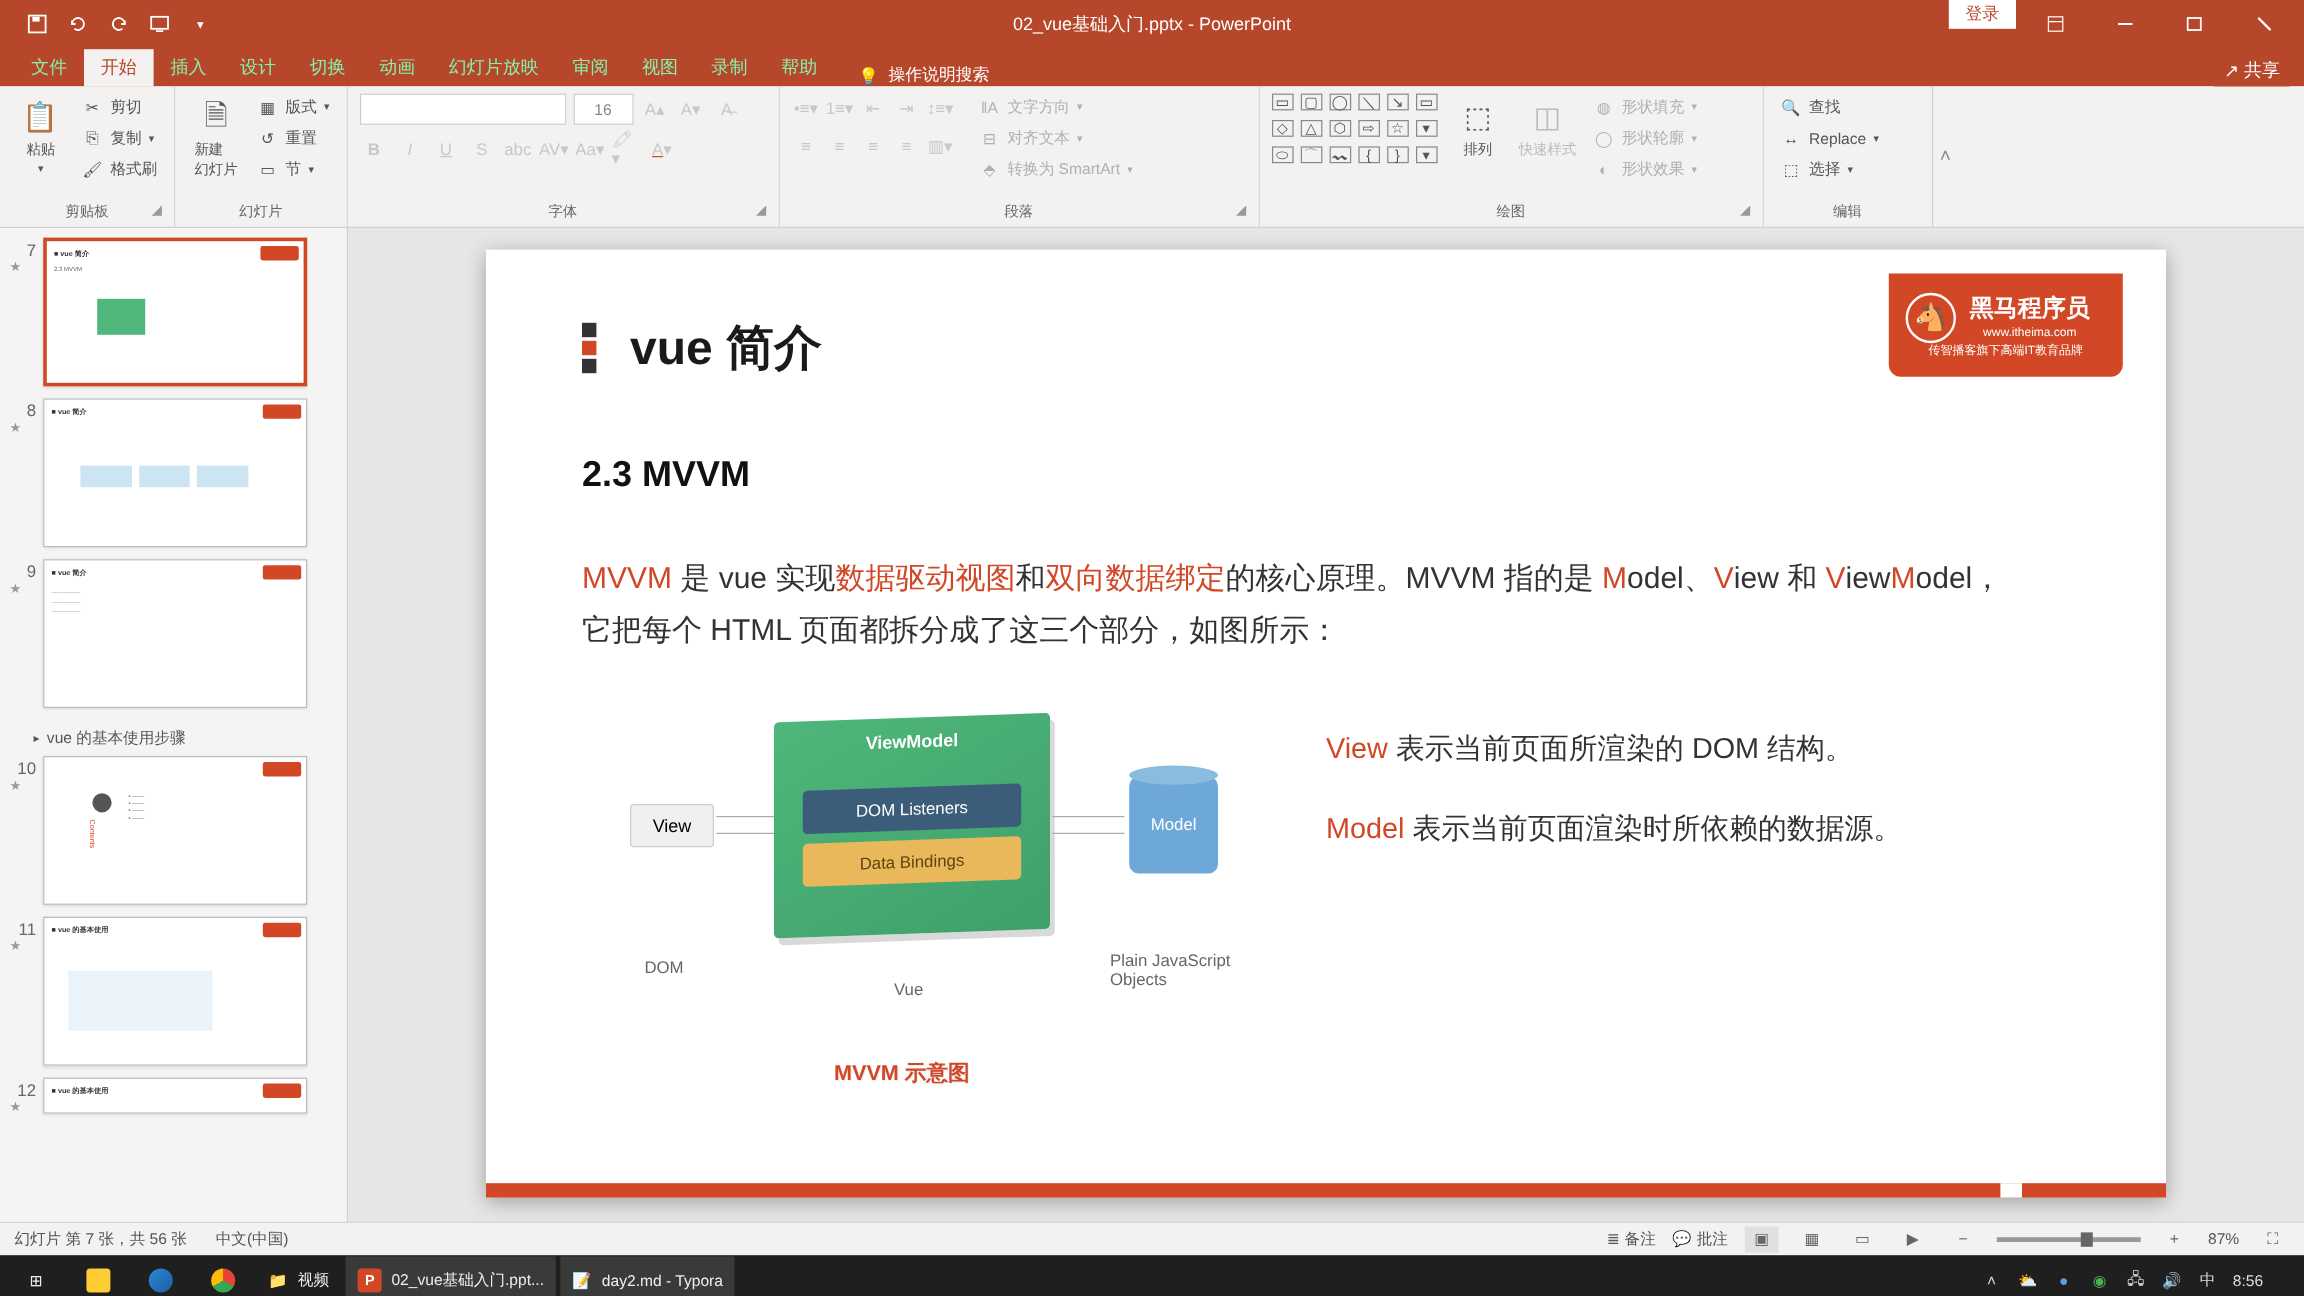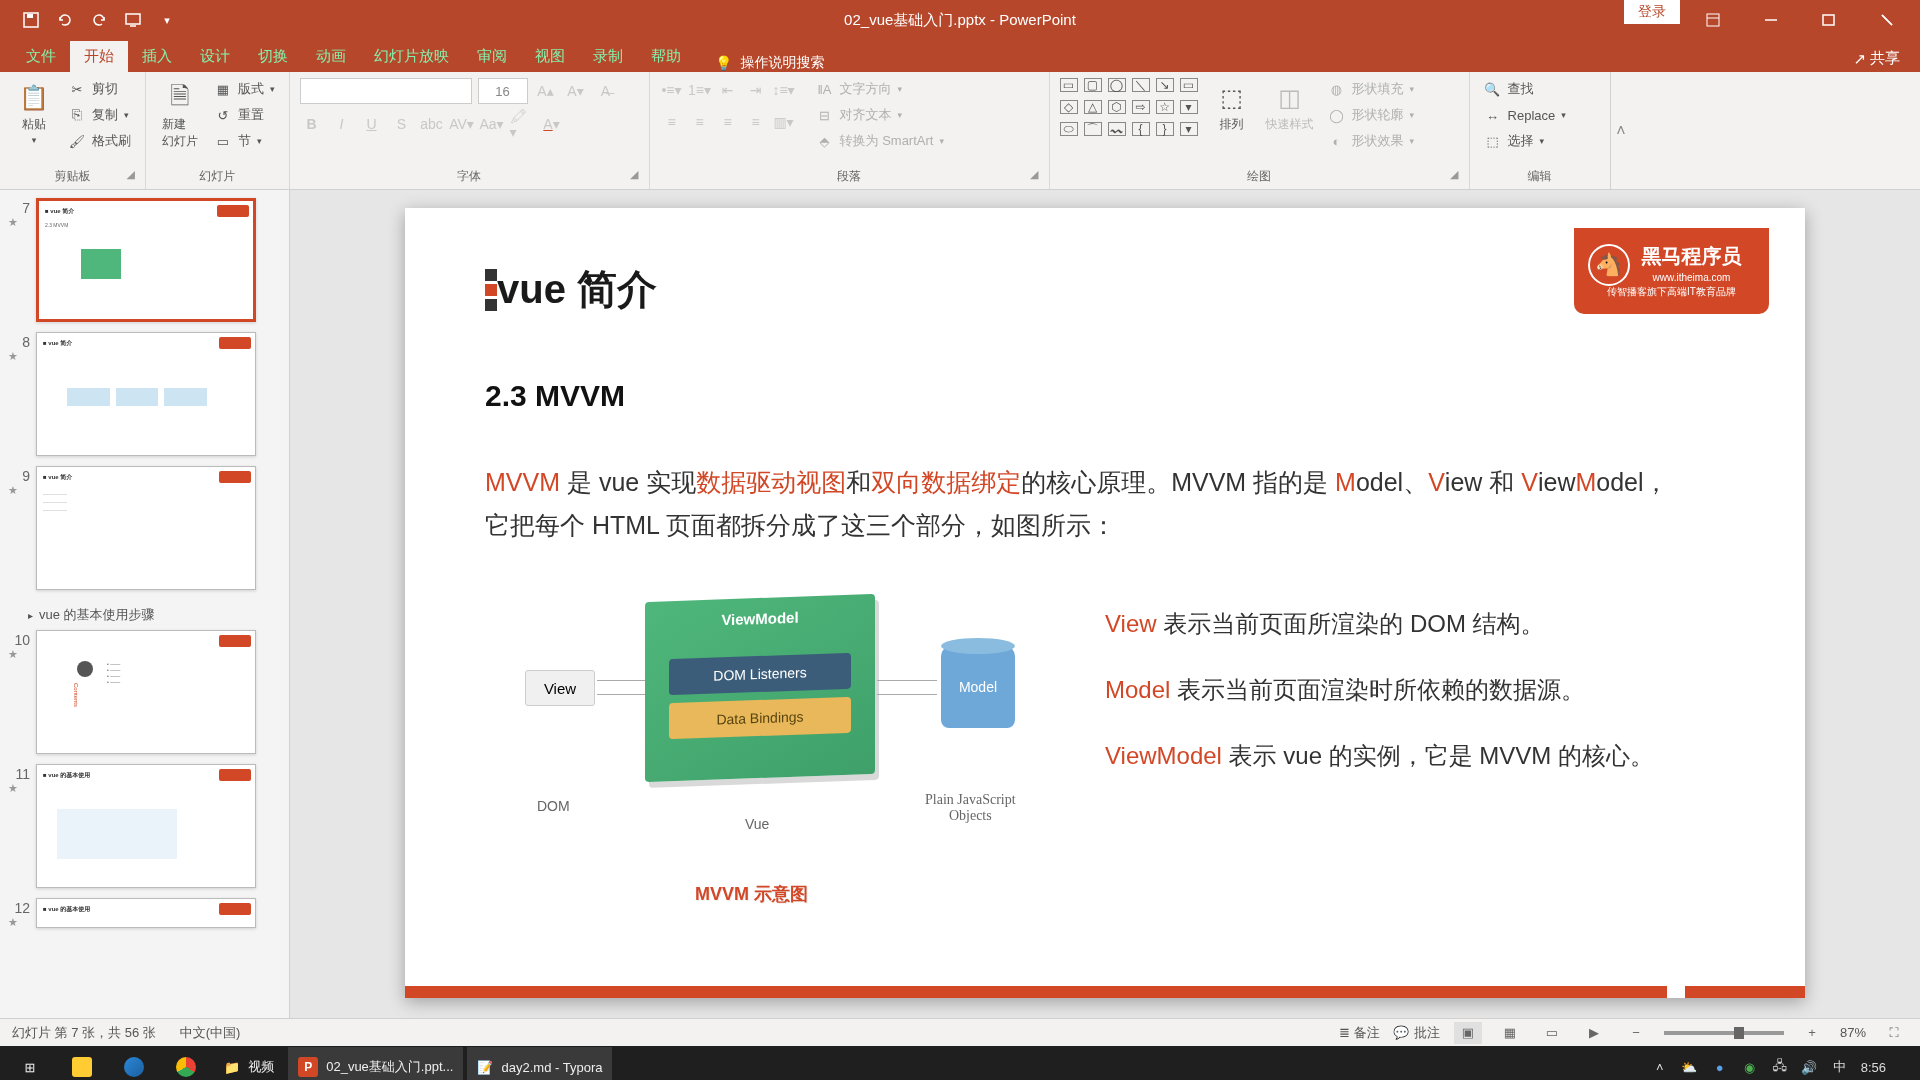--- a/index.html
+++ b/index.html
@@ -55,21 +55,21 @@
 .thumb-logo { position: absolute; top: 4px; right: 4px; width: 32px; height: 12px; background: #d24726; border-radius: 2px; }
 .thumb-section { font-size: 13px; color: #555; padding: 6px 4px 6px 20px; display:flex; align-items:center; gap:6px;}
 
 .slide-area { flex: 1; display: flex; justify-content: center; align-items: flex-start; padding: 18px; overflow: hidden; position:relative;}
 .slide { width: 1400px; height: 790px; background: #fff; box-shadow: 0 4px 16px rgba(0,0,0,0.3); position: relative; padding: 54px 80px; }
 .slide-logo { position: absolute; top: 20px; right: 36px; width: 195px; height: 86px; background: #d24726; border-radius: 0 0 10px 10px; color: #fff; display: flex; flex-direction: column; align-items: center; justify-content: center; gap: 2px; font-size: 20px; font-weight: bold; }
 .slide-logo .sub { font-size: 10px; font-weight: normal; padding-left: 40px; }
 .slide-logo .sub2 { font-size: 10px; font-weight: normal; }
 .slide-logo .circ{ width:42px; height:42px; border:2px solid #fff; border-radius:50%; position:absolute; left:14px; top:16px; display:flex; align-items:center; justify-content:center; font-size:22px;}
 
-.slide-title { display: flex; align-items: center; gap: 0; font-size: 40px; font-weight: bold; color: #1a1a1a; }
+.slide-title { display: flex; align-items: center; gap: 28px; font-size: 40px; font-weight: bold; color: #1a1a1a; }
 .title-marks { display: flex; flex-direction: column; gap: 3px; }
 .title-marks span { width: 12px; height: 12px; }
 .slide-sub { font-size: 30px; font-weight: bold; color: #111; margin-top: 62px; }
 .slide-para { font-size: 25px; color: #333; line-height: 1.7; margin-top: 48px; }
 .red { color: #d24726; font-weight: 500; }
 .diagram-row { display: flex; align-items: flex-start; margin-top: 52px; gap: 60px; }
 .diagram { width: 560px; position: relative; }
 .concept-list { flex:1; display:flex; flex-direction:column; gap: 34px; font-size: 24px; color:#333; padding-top:10px;}
 .concept-list .red { font-weight: 500; }
 
@@ -518,29 +518,28 @@
           <div class="vm-box">
             <div class="vm-title">ViewModel</div>
             <div class="inner-box dom-l">DOM Listeners</div>
             <div class="inner-box data-b">Data Bindings</div>
           </div>
           <div class="arrow-line" style="left:392px; top:82px; width:60px;"></div>
           <div class="arrow-line" style="left:392px; top:96px; width:60px;"></div>
           <div class="model-cyl">Model</div>
           <div class="diagram-label" style="left:52px; top:200px;">DOM</div>
           <div class="diagram-label" style="left:260px; top:218px;">Vue</div>
-          <div class="diagram-label" style="left:440px; top:194px; text-align:center; white-space:pre-line;font-family:Liberation Serif, serif;">Plain JavaScript
+          <div class="diagram-label" style="left:440px; top:194px; white-space:pre-line;">Plain JavaScript
 Objects</div>
           <div class="mvvm-caption">MVVM 示意图</div>
         </div>
 
         <div class="concept-list">
           <div><span class="red">View</span><span>  表示当前页面所渲染的 DOM 结构。</span></div>
           <div><span class="red">Model</span><span> 表示当前页面渲染时所依赖的数据源。</span></div>
-          <div><span class="red">ViewModel</span><span> 表示 vue 的实例，它是 MVVM 的核心。</span></div>
         </div>
       </div>
 
       <div class="slide-footer-bar"></div>
       <div class="slide-footer-gap"></div>
     </div>
   </div>
 </div>
 
 <div class="status-bar">

